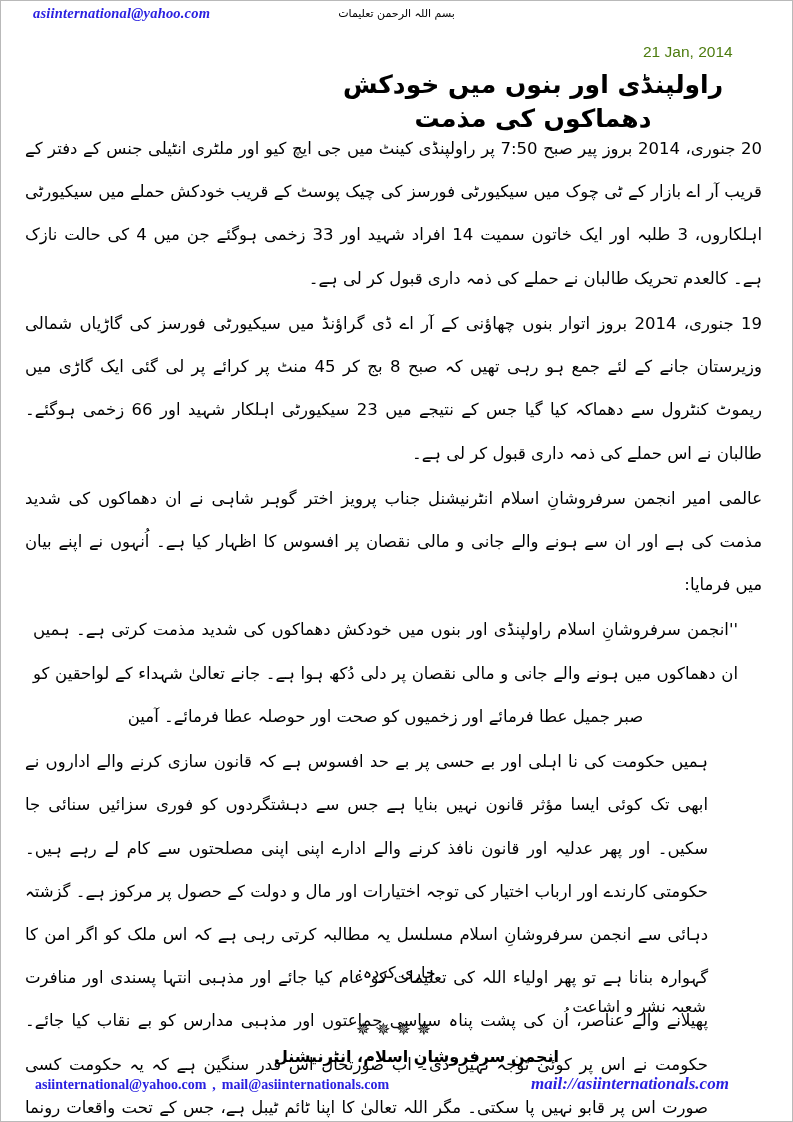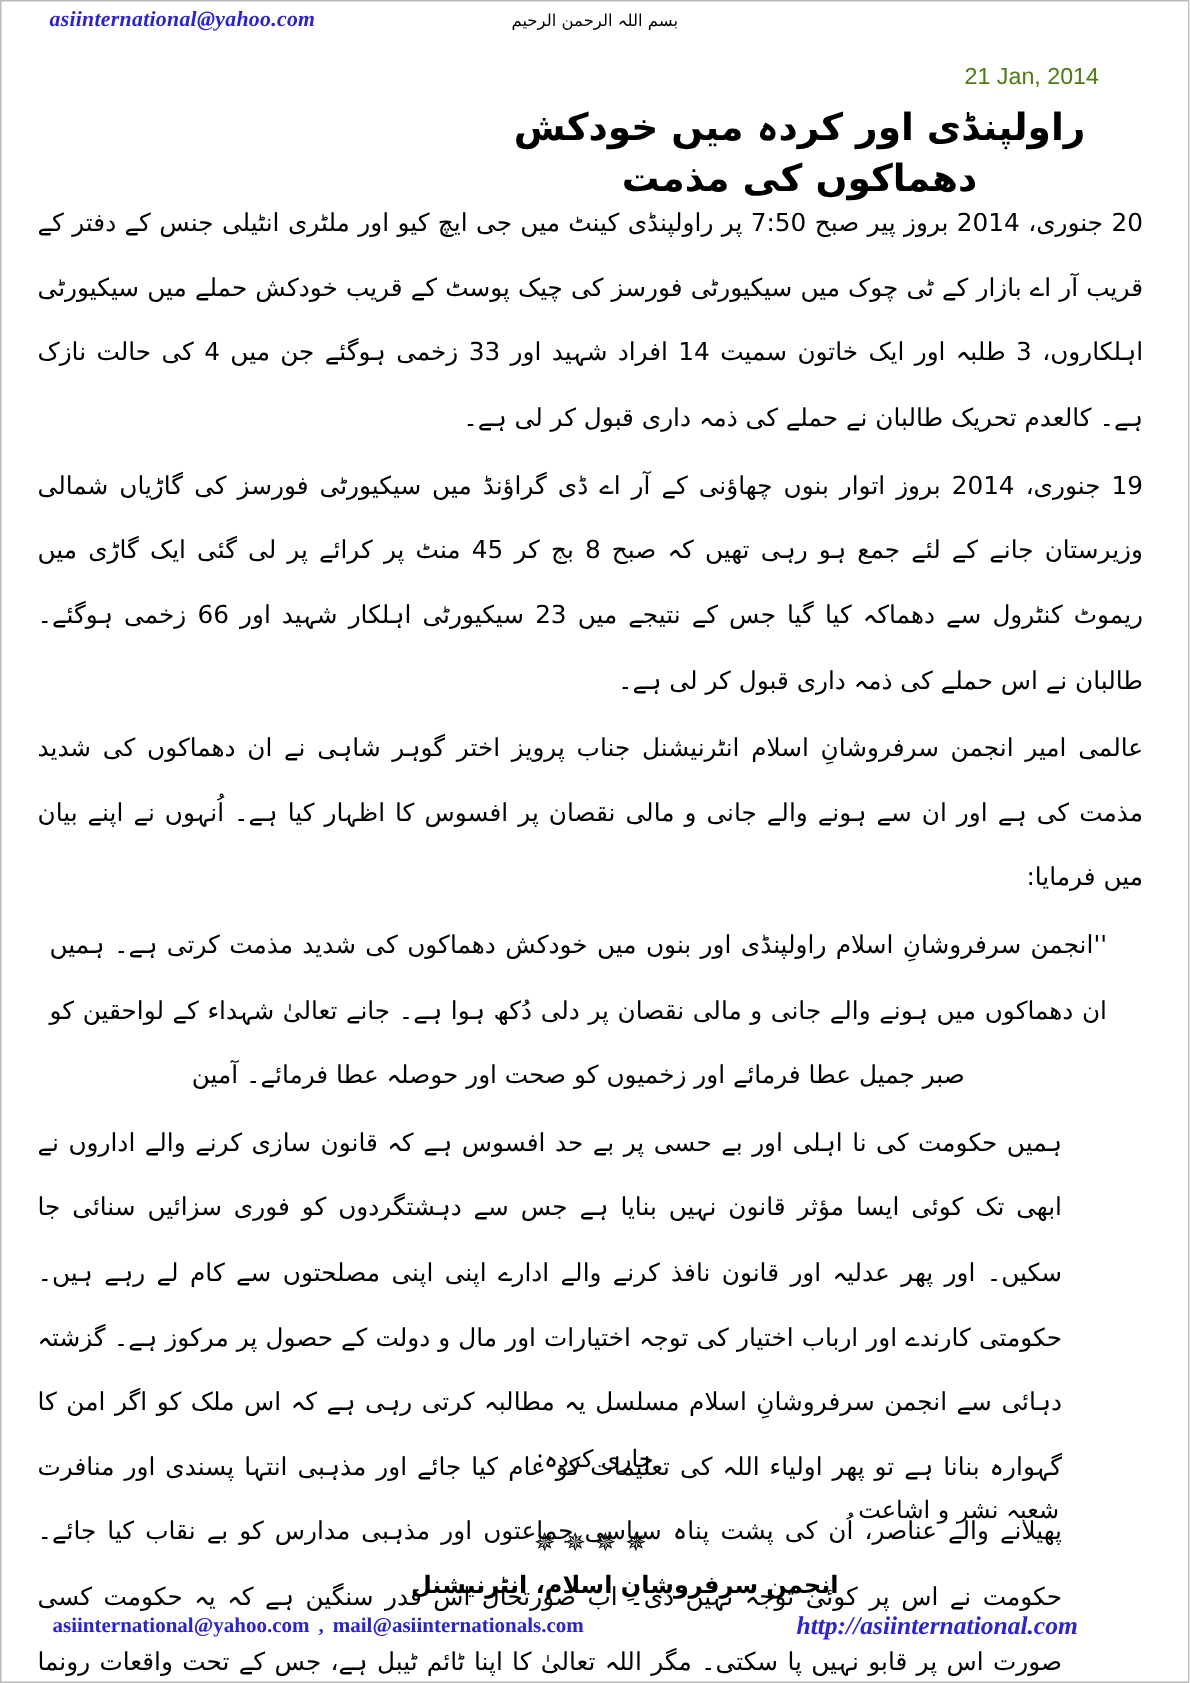--- a/index.html
+++ b/index.html
@@ -189,25 +189,25 @@
     white-space: nowrap;
   }
 </style>
 </head>
 <body>
 
 <div class="page">
 
   <div class="top-email">asiinternational@yahoo.com</div>
 
-  <div class="bismillah">بسم اللہ الرحمن الرحیم</div>
+  <div class="bismillah">بسم اللہ الرحمن تعلیمات</div>
 
   <div class="date-stamp">21 Jan, 2014</div>
 
-  <h1 class="doc-title">راولپنڈی اور کردہ میں خودکش دھماکوں کی مذمت</h1>
+  <h1 class="doc-title">راولپنڈی اور بنوں میں خودکش دھماکوں کی مذمت</h1>
 
   <div class="body-wrap">
 
     <p class="para">20 جنوری، 2014 بروز پیر صبح 7:50 پر راولپنڈی کینٹ میں جی ایچ کیو اور ملٹری انٹیلی جنس کے دفتر کے قریب آر اے بازار کے ٹی چوک میں سیکیورٹی فورسز کی چیک پوسٹ کے قریب خودکش حملے میں سیکیورٹی اہلکاروں، 3 طلبہ اور ایک خاتون سمیت 14 افراد شہید اور 33 زخمی ہوگئے جن میں 4 کی حالت نازک ہے۔ کالعدم تحریک طالبان نے حملے کی ذمہ داری قبول کر لی ہے۔</p>
 
     <p class="para">19 جنوری، 2014 بروز اتوار بنوں چھاؤنی کے آر اے ڈی گراؤنڈ میں سیکیورٹی فورسز کی گاڑیاں شمالی وزیرستان جانے کے لئے جمع ہو رہی تھیں کہ صبح 8 بج کر 45 منٹ پر کرائے پر لی گئی ایک گاڑی میں ریموٹ کنٹرول سے دھماکہ کیا گیا جس کے نتیجے میں 23 سیکیورٹی اہلکار شہید اور 66 زخمی ہوگئے۔ طالبان نے اس حملے کی ذمہ داری قبول کر لی ہے۔</p>
 
     <p class="para">عالمی امیر انجمن سرفروشانِ اسلام انٹرنیشنل جناب پرویز اختر گوہر شاہی نے ان دھماکوں کی شدید مذمت کی ہے اور ان سے ہونے والے جانی و مالی نقصان پر افسوس کا اظہار کیا ہے۔ اُنہوں نے اپنے بیان میں فرمایا:</p>
 
     <p class="para quote quote-first last-center">''انجمن سرفروشانِ اسلام  راولپنڈی اور بنوں میں خودکش دھماکوں کی شدید مذمت کرتی ہے۔ ہمیں ان دھماکوں میں ہونے والے جانی و مالی نقصان پر دلی دُکھ ہوا ہے۔ جانے تعالیٰ شہداء کے لواحقین کو صبر جمیل عطا فرمائے اور زخمیوں کو صحت اور حوصلہ عطا فرمائے۔ آمین</p>
@@ -223,16 +223,16 @@
   <div class="ornaments">
     <span>✵</span><span>✵</span><span>✵</span><span>✵</span>
   </div>
 
   <div class="org-name">انجمن سرفروشانِ اسلام، انٹرنیشنل</div>
 
   <div class="footer-row">
     <div class="footer-emails">
       <span>asiinternational@yahoo.com</span><span class="sep">,</span><span>mail@asiinternationals.com</span>
     </div>
-    <div class="footer-url">http://asiinternational.com</div>
+    <div class="footer-url">mail://asiinternationals.com</div>
   </div>
 
 </div>
 
 </body></html>

